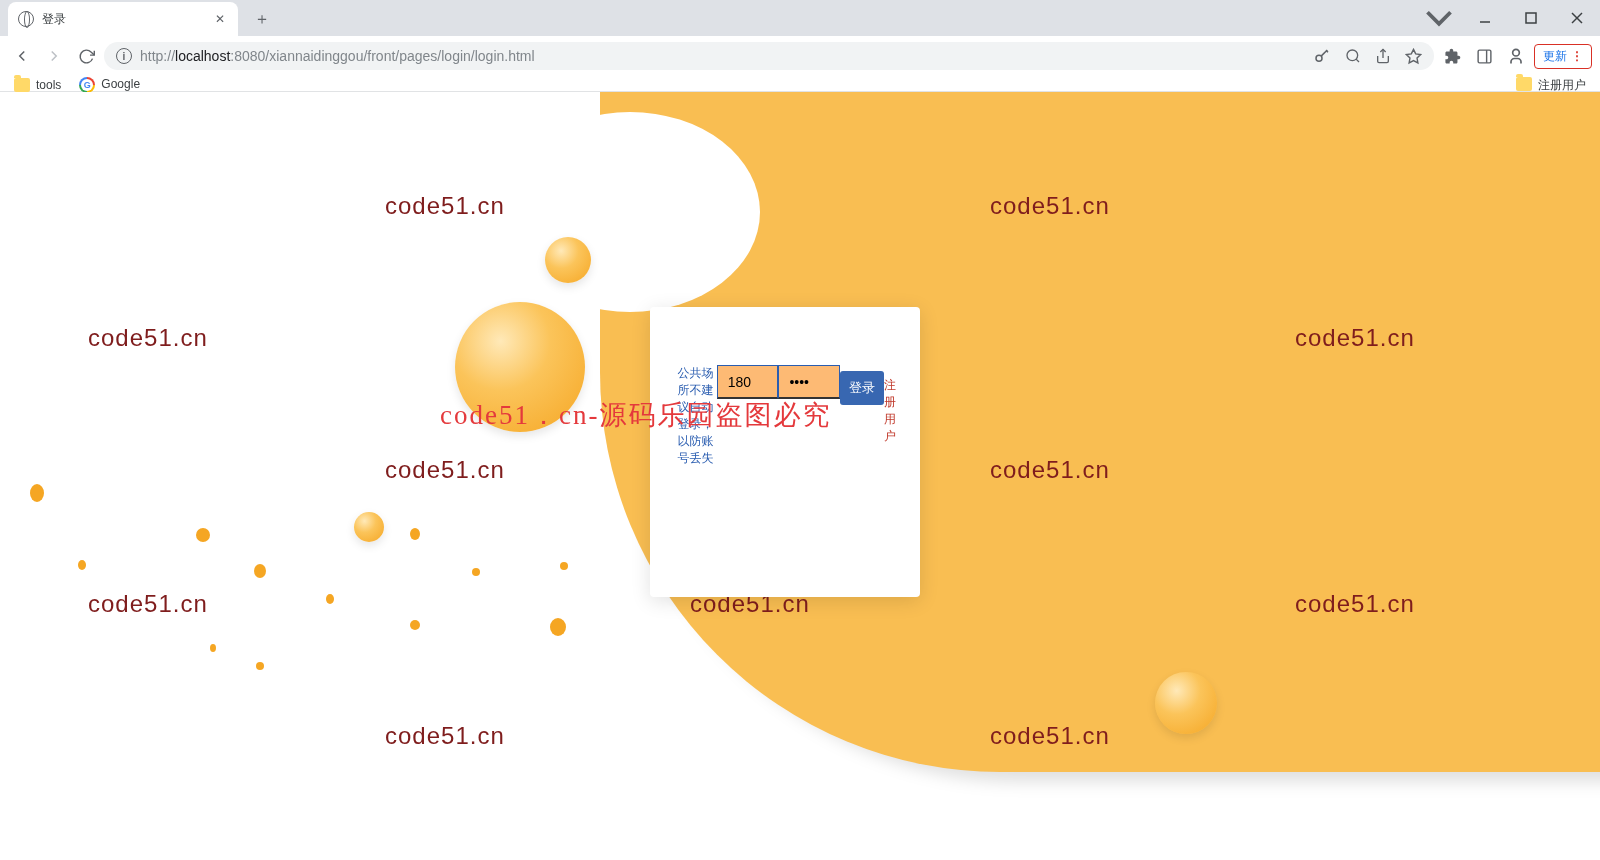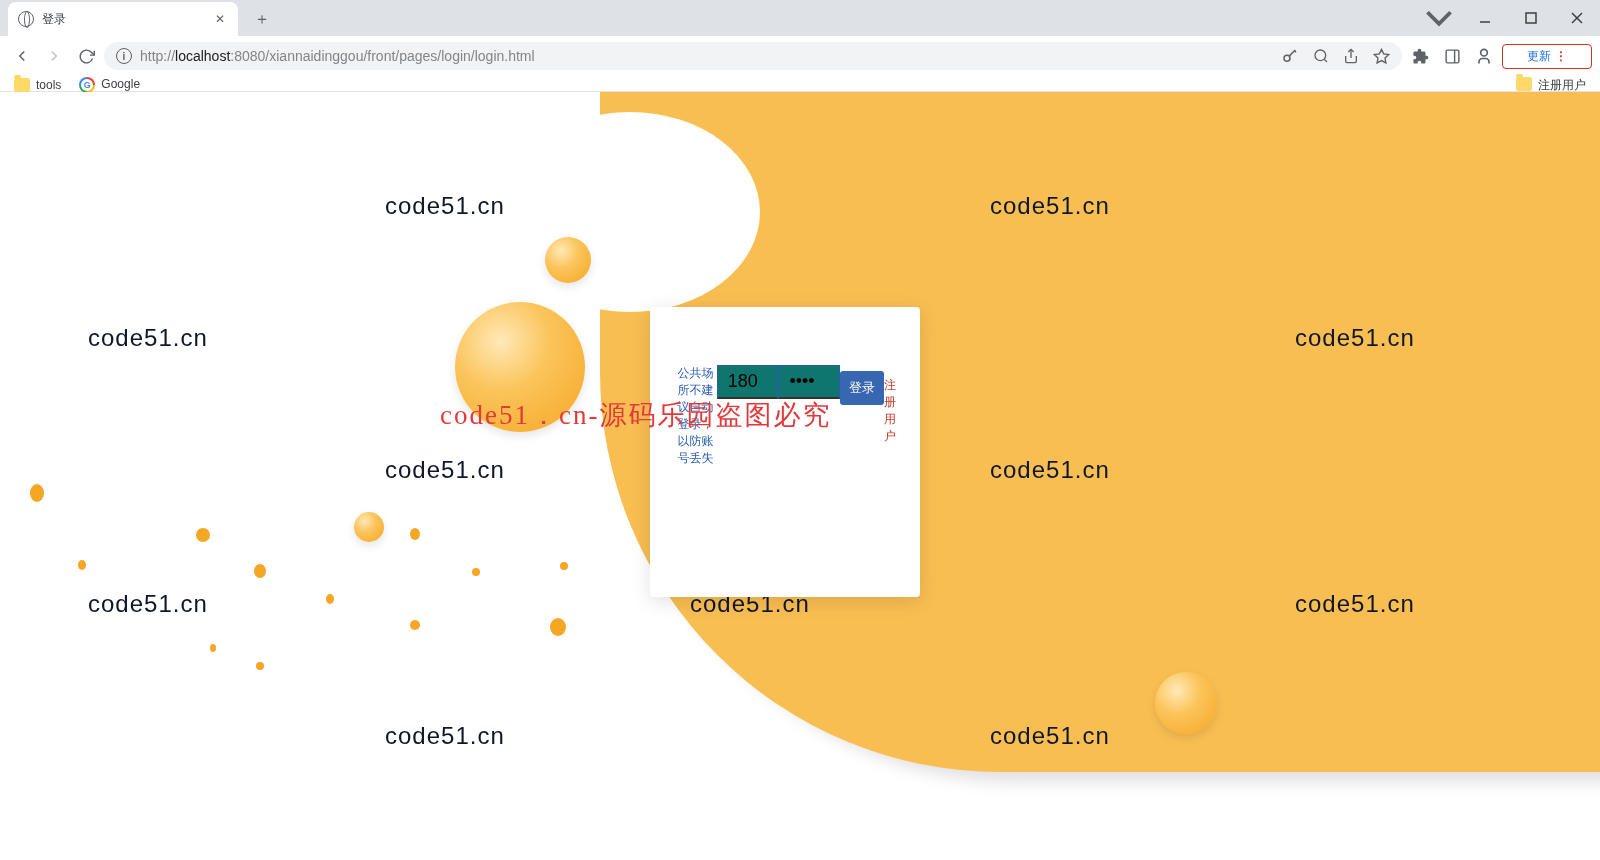--- a/index.html
+++ b/index.html
@@ -17,41 +17,41 @@
 .chevron-down-win{width:46px;height:30px;display:flex;align-items:center;justify-content:center;color:#5f6368}
 .addr-row{height:32px;display:flex;align-items:center;padding:0 8px;gap:4px;margin-top:4px}
 .nav-icon{width:28px;height:28px;display:flex;align-items:center;justify-content:center;color:#5f6368;border-radius:50%;cursor:pointer}
 .nav-icon.disabled{color:#bdc1c6}
 .addr-bar{flex:1;height:28px;background:#f1f3f4;border-radius:14px;display:flex;align-items:center;padding:0 12px;gap:8px;font-size:14px;color:#3c4043}
 .addr-info-icon{width:16px;height:16px;border:1.5px solid #5f6368;border-radius:50%;display:flex;align-items:center;justify-content:center;font-size:10px;color:#5f6368;font-weight:bold}
 .url-dim{color:#80868b}
 .url-host{color:#202124}
 .addr-right{margin-left:auto;display:flex;align-items:center;gap:14px;color:#5f6368}
 .addr-right-icon{cursor:pointer;display:flex;align-items:center}
-.update-btn{border:1px solid #d93025;color:#1a73e8;border-radius:4px;padding:3px 24px;font-size:12px;display:flex;align-items:center;gap:4px;cursor:pointer}
+.update-btn{border:1px solid #d93025;color:#1a73e8;border-radius:4px;padding:3px 8px;font-size:12px;display:flex;align-items:center;gap:4px;cursor:pointer}
 .update-dots{color:#d93025;font-weight:bold}
 .bm-row{height:26px;display:flex;align-items:center;padding:0 14px;gap:18px;font-size:12px;color:#3c4043}
 .bm-item{display:flex;align-items:flex-start;gap:6px;cursor:pointer}
 .folder-icon{width:16px;height:14px;background:#ffd968;border-radius:2px;position:relative}
 .folder-icon::before{content:"";position:absolute;top:-3px;left:0;width:7px;height:3px;background:#ffd968;border-radius:2px 2px 0 0}
 .g-icon{width:16px;height:16px;border-radius:50%;background:conic-gradient(#ea4335 0 90deg,#fbbc05 90deg 180deg,#34a853 180deg 270deg,#4285f4 270deg 360deg);position:relative}
 .g-icon::after{content:"G";position:absolute;inset:0;background:#fff;border-radius:50%;margin:2px;display:flex;align-items:center;justify-content:center;font-size:9px;font-weight:bold;color:#4285f4}
 .bm-right{margin-left:auto}
 .viewport{position:relative;width:100%;height:768px;background:#fff;overflow:hidden}
 .yellow-blob{position:absolute;top:-20px;right:-60px;width:1060px;height:700px;background:#f9be52;border-radius:0 0 0 400px;}
 .yellow-blob::before{content:"";position:absolute;left:-100px;top:40px;width:260px;height:200px;background:#fff;border-radius:50%}
 .blob-shadow{position:absolute;top:10px;right:-40px;width:1020px;height:680px;background:rgba(0,0,0,0.12);border-radius:0 0 0 400px;filter:blur(8px)}
 .bubble{position:absolute;border-radius:50%;background:radial-gradient(circle at 35% 30%,#ffe9b8 0%,#fbc45a 40%,#f5a623 100%);box-shadow:0 4px 10px rgba(0,0,0,0.1)}
 .dot{position:absolute;border-radius:50%;background:#f5a623}
 .login-card{position:absolute;left:650px;top:215px;width:270px;height:290px;background:#fff;border-radius:4px;box-shadow:0 4px 20px rgba(0,0,0,0.12);padding:58px 24px 18px;display:flex;flex-direction:row}
 .login-tip{font-size:12px;color:#2a5db0;text-align:center;margin-bottom:22px}
-.login-input{width:100%;height:34px;border:1px solid #2a5db0;background:#0f766e;outline:none;padding:0 10px;font-size:18px;margin-bottom:30px;border-bottom:2px solid #333}
+.login-input{width:100%;height:34px;border:1px solid #2a5db0;background:#fdba74;outline:none;padding:0 10px;font-size:14px;margin-bottom:30px;border-bottom:2px solid #333}
 .login-btn{width:100%;height:34px;background:#3867b1;color:#fff;border:none;border-radius:3px;font-size:13px;cursor:pointer;margin-top:6px}
 .reg-link{text-align:right;font-size:12px;color:#c0392b;margin-top:12px;cursor:pointer}
-.wm{position:absolute;color:#0f172a;font-size:24px;font-family:Arial;pointer-events:none;letter-spacing:1px}
+.wm{position:absolute;color:#7f1d1d;font-size:24px;font-family:Arial;pointer-events:none;letter-spacing:1px}
 .wm-red{position:absolute;color:#e4393c;font-size:27px;font-weight:500;font-family:"SimSun",serif;letter-spacing:2px;pointer-events:none;white-space:nowrap}
 </style>
 </head>
 <body>
 
 <div class="browser-chrome">
   <div class="tab-bar">
     <div class="tab">
       <span class="tab-globe"></span>
       <span>登录</span>

